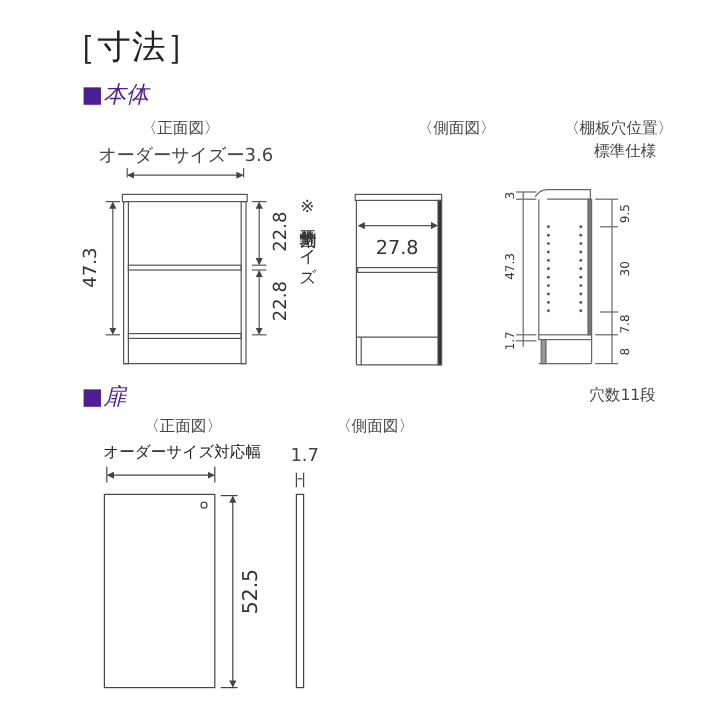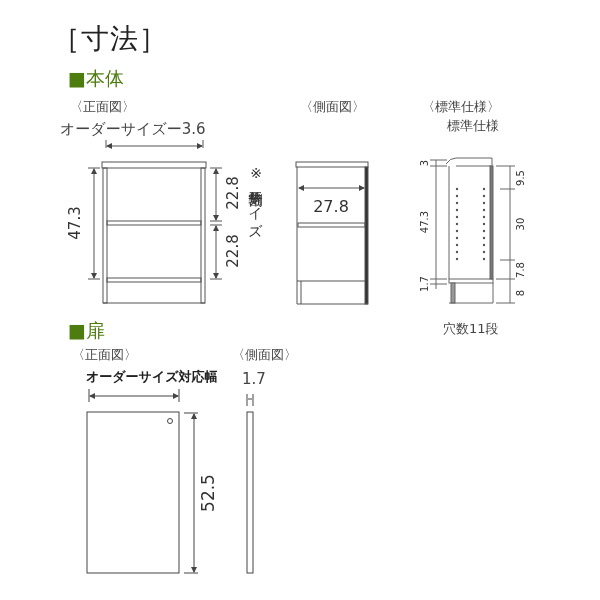--- a/index.html
+++ b/index.html
@@ -1,40 +1,40 @@
 <!DOCTYPE html>
 <html><head>
   <meta charset="utf-8">
   <style>
     html, body { margin: 0; padding: 0; background: #ffffff; }
     body { width: 600px; height: 600px; position: relative; overflow: hidden;
            font-family: "DejaVu Sans", sans-serif; color: #333; }
     .abs { position: absolute; }
     .title { left: 52px; top: 20px; font-size: 28px; color: #222; letter-spacing: 1px; }
-    .section { font-size: 19px; color: #4d7c0f; }
-    .view-label { font-size: 13px; color: #444; }
+    .section { font-size: 19px; color: #4c1d95; font-style: italic; }
+    .view-label { font-size: 13px; color: #444; margin-left: 48px; }
     svg.diagram { position: absolute; left: 0; top: 0; }
     svg text { font-family: "DejaVu Sans", sans-serif; fill: #333; }
   </style>
 </head>
 <body>
 
 <div class="abs title">［寸法］</div>
 
 <div class="abs section" style="left:68px; top:66px;">■本体</div>
 <div class="abs view-label" style="left:70px; top:98px;">〈正面図〉</div>
-<div class="abs" style="left:60px; top:120px; font-size:15px; color:#444;">オーダーサイズー3.6</div>
+<div class="abs" style="left:82px; top:120px; font-size:15px; color:#444;">オーダーサイズー3.6</div>
 <div class="abs view-label" style="left:300px; top:98px;">〈側面図〉</div>
-<div class="abs view-label" style="left:422px; top:98px;">〈標準仕様〉</div>
+<div class="abs view-label" style="left:422px; top:98px;">〈棚板穴位置〉</div>
 <div class="abs view-label" style="left:447px; top:117px;">標準仕様</div>
 <div class="abs view-label" style="left:443px; top:320px;">穴数11段</div>
 
 <div class="abs section" style="left:68px; top:318px;">■扉</div>
 <div class="abs view-label" style="left:72px; top:346px;">〈正面図〉</div>
-<div class="abs" style="left:86px; top:368px; font-size:13px; font-weight:bold; color:#222;">オーダーサイズ対応幅</div>
+<div class="abs" style="left:86px; top:368px; font-size:13px; font-weight:normal; color:#222;">オーダーサイズ対応幅</div>
 <div class="abs view-label" style="left:232px; top:346px;">〈側面図〉</div>
 <div class="abs" style="left:242px; top:370px; font-size:15px; color:#444;">1.7</div>
 
 <svg class="diagram" width="600" height="600" viewBox="0 0 600 600">
   <defs>
     <marker id="arr" markerWidth="6" markerHeight="6" refX="5" refY="3" orient="auto-start-reverse">
       <path d="M0,0 L6,3 L0,6 z" fill="#444"></path>
     </marker>
   </defs>
 

